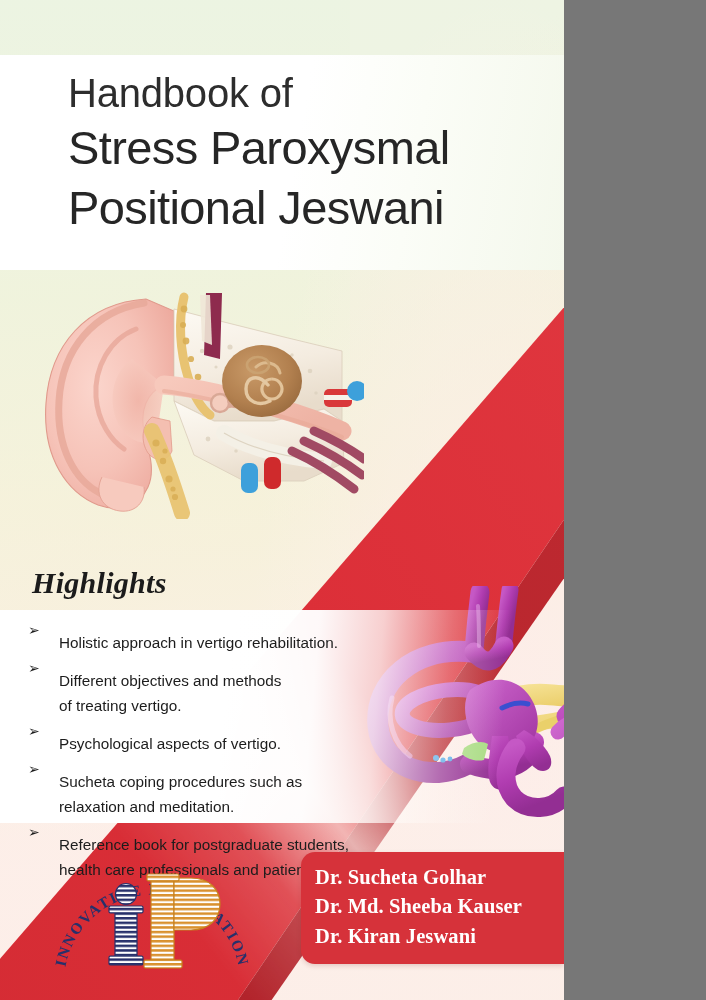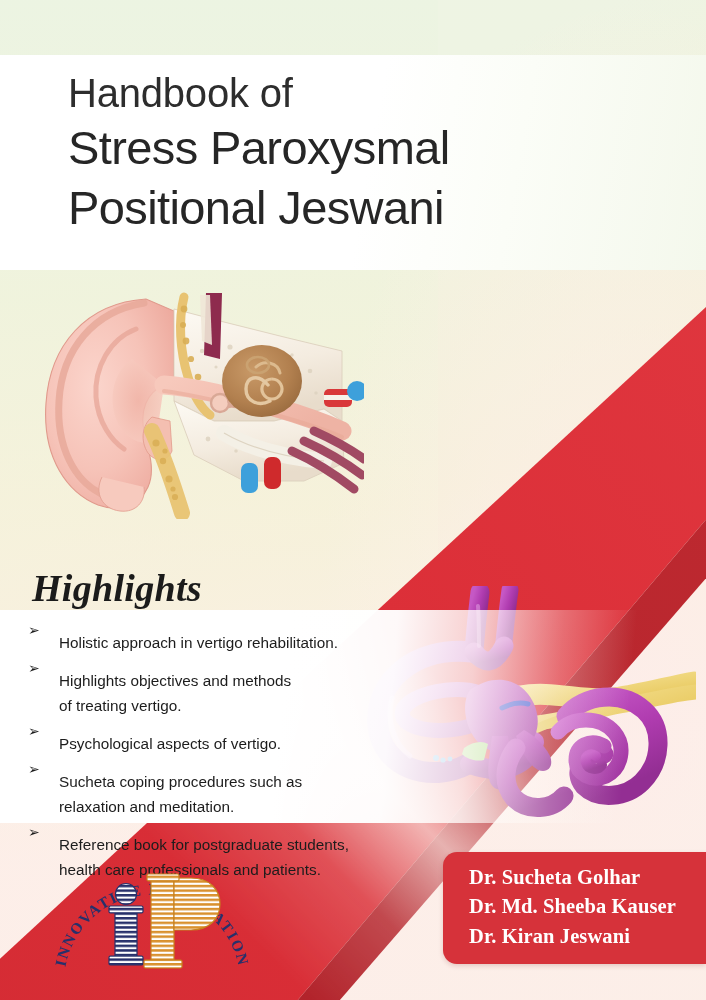--- a/index.html
+++ b/index.html
@@ -2,21 +2,21 @@
 <html><head>
 <meta charset="utf-8">
 <style>
   html, body {
     margin: 0;
     padding: 0;
     background: #777;
   }
   #cover {
     position: relative;
-    width: 706px;
+    width: 564px;
     height: 1000px;
     overflow: hidden;
     font-family: "Liberation Sans", sans-serif;
     background: #f3f2df;
   }
 
   
   .bg-base {
     position: absolute;
     inset: 0;
@@ -125,21 +125,21 @@
   .labyrinth-art svg { display: block; width: 100%; height: 100%; }
 
   
   .highlights-title {
     position: absolute;
     left: 32px;
     top: 566px;
     z-index: 8;
     font-family: "Liberation Serif", serif;
     font-style: italic;
-    font-size: 38px;
+    font-size: 30px;
     font-weight: 700;
     color: #1b1b1b;
     letter-spacing: 0.3px;
   }
   .bullets-panel {
     position: absolute;
     left: 0;
     top: 610px;
     width: 100%;
     height: 213px;
@@ -192,21 +192,21 @@
   .publisher-logo svg { display: block; width: 100%; height: 100%; }
 
   
   .authors-box {
     position: absolute;
     right: 0;
     top: 852px;
     width: 263px;
     background: #d6323a;
     border-radius: 14px 0 0 14px;
-    padding: 11px 16px 13px 26px;
+    padding: 11px 16px 13px 14px;
     box-sizing: border-box;
     z-index: 10;
     box-shadow: 0 2px 5px rgba(120,30,30,0.18);
   }
   .author-line {
     font-family: "Liberation Serif", serif;
     font-size: 20.5px;
     font-weight: 700;
     color: #ffffff;
     line-height: 1.43;
@@ -448,21 +448,21 @@
 
   <div class="highlights-title">Highlights</div>
 
   <div class="bullets">
     <div class="bullet-row">
       <span class="bullet-mark">➢</span>
       <span class="bullet-text">Holistic approach in vertigo rehabilitation.</span>
     </div>
     <div class="bullet-row">
       <span class="bullet-mark">➢</span>
-      <span class="bullet-text">Highlights objectives and methods
+      <span class="bullet-text">Different objectives and methods
 of treating vertigo.</span>
     </div>
     <div class="bullet-row">
       <span class="bullet-mark">➢</span>
       <span class="bullet-text">Psychological aspects of vertigo.</span>
     </div>
     <div class="bullet-row">
       <span class="bullet-mark">➢</span>
       <span class="bullet-text">Sucheta coping procedures such as
 relaxation and meditation.</span>

